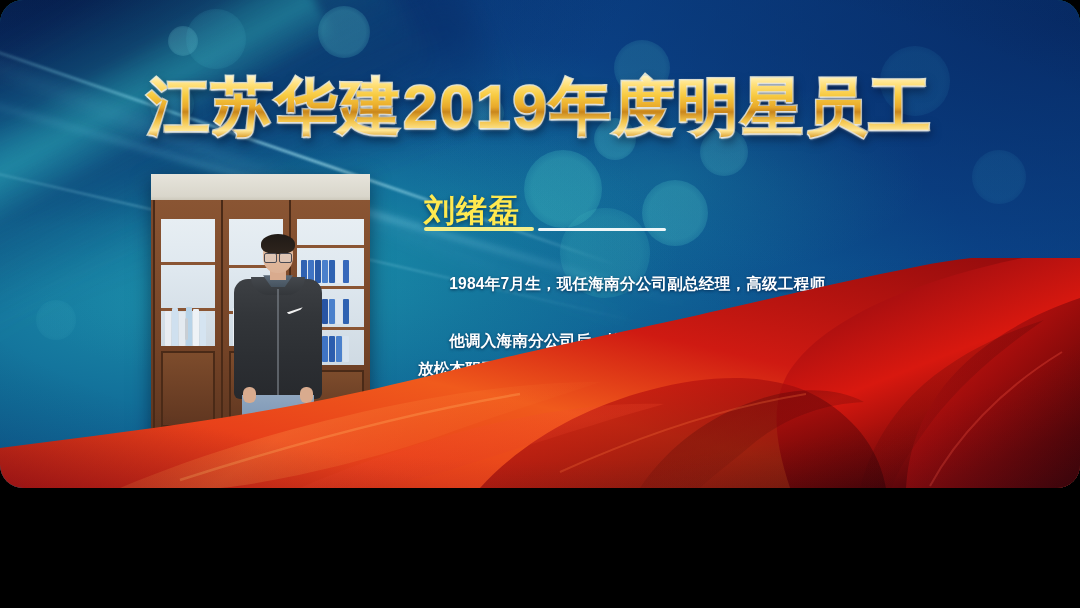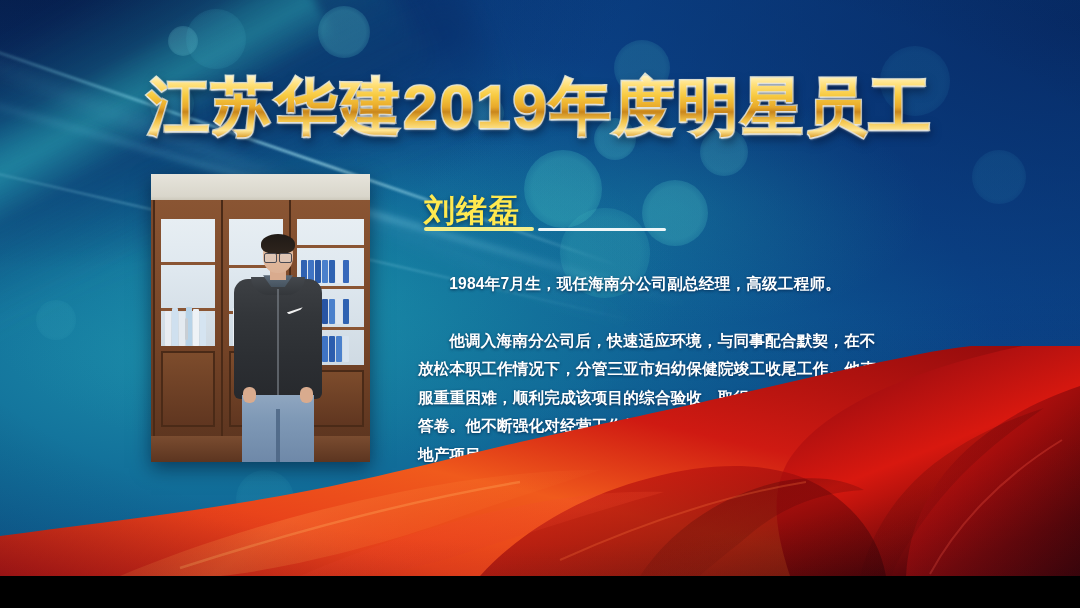--- a/index.html
+++ b/index.html
@@ -2,23 +2,24 @@
 <html><head>
 <meta charset="utf-8">
 <style>
   html,body{margin:0;padding:0;background:#000;}
   body{
     font-family:"Liberation Sans","DejaVu Sans",sans-serif;
     -webkit-font-smoothing:antialiased;
   }
   #stage{
     position:relative;
-    width:1080px;height:576px;
+    width:1080px;height:488px;
     overflow:hidden;
     background:#15803d;
+    border-radius:23px;
   }
 
   
   .bg-base{
     position:absolute;inset:0;
     background:
       radial-gradient(120% 95% at 18% 62%, #1b8aa8 0%, #12709a 22%, #0e5b93 42%, #0b458a 62%, #093a7c 100%);
   }
   .bg-navy{
     position:absolute;inset:0;

